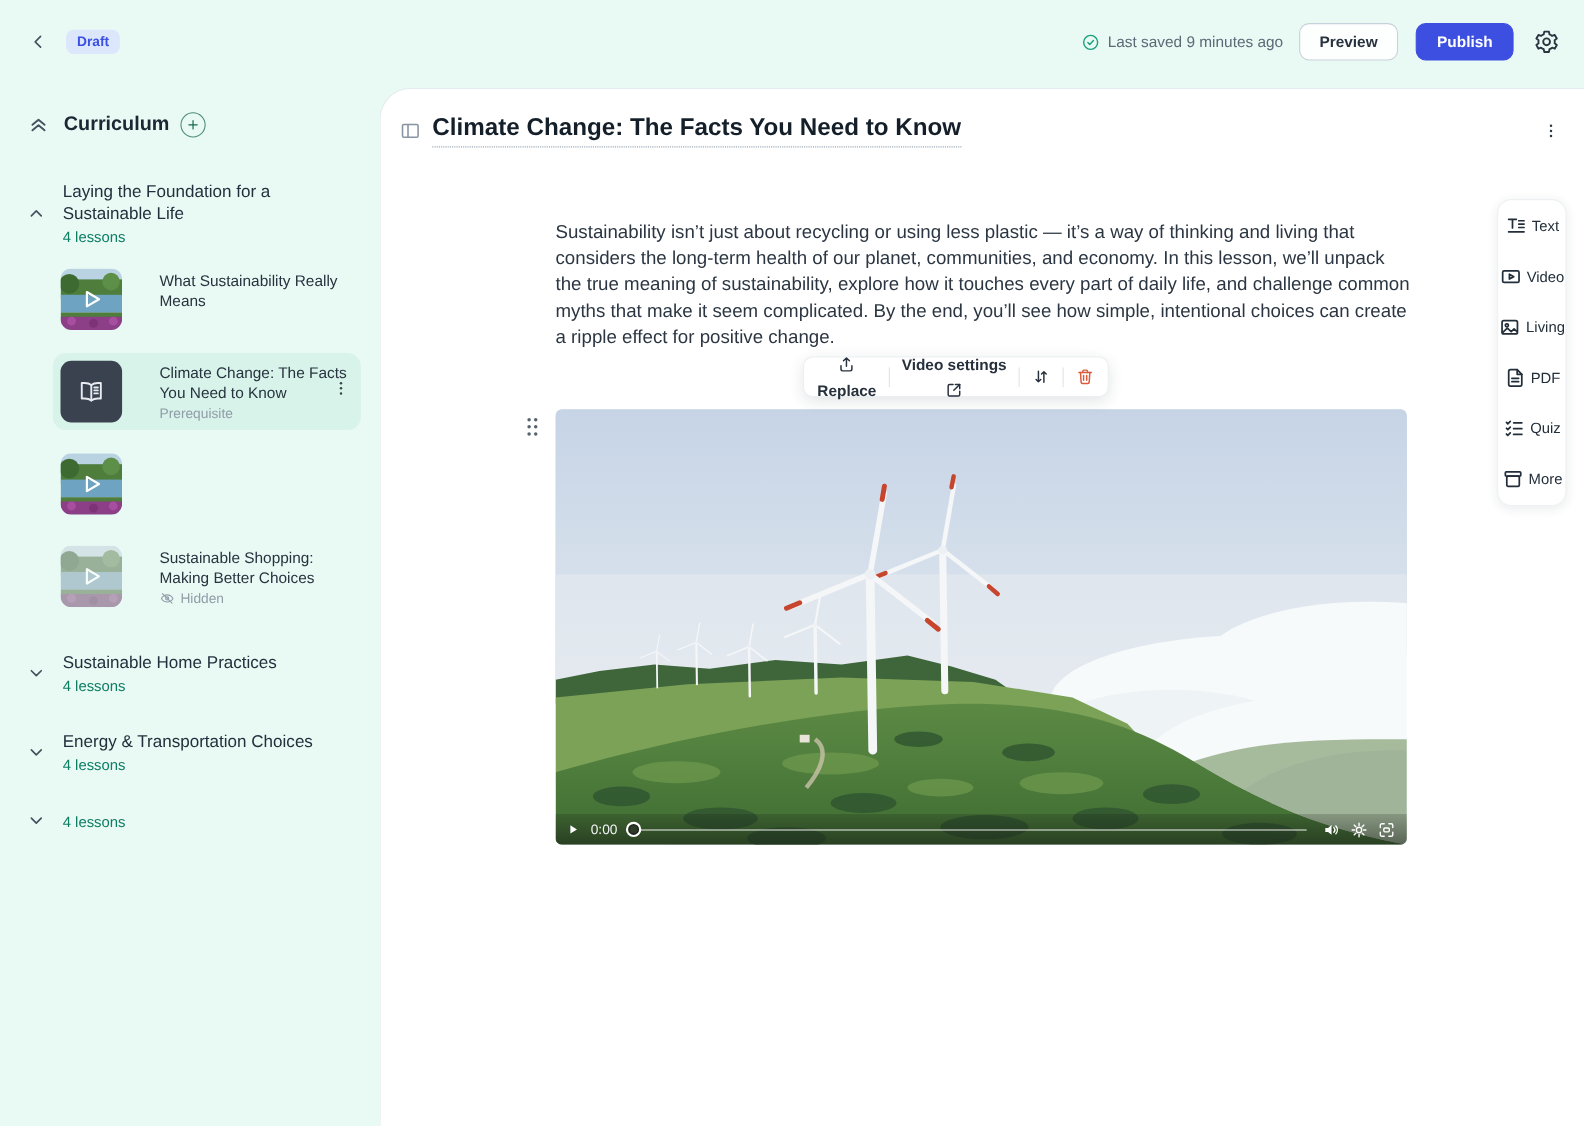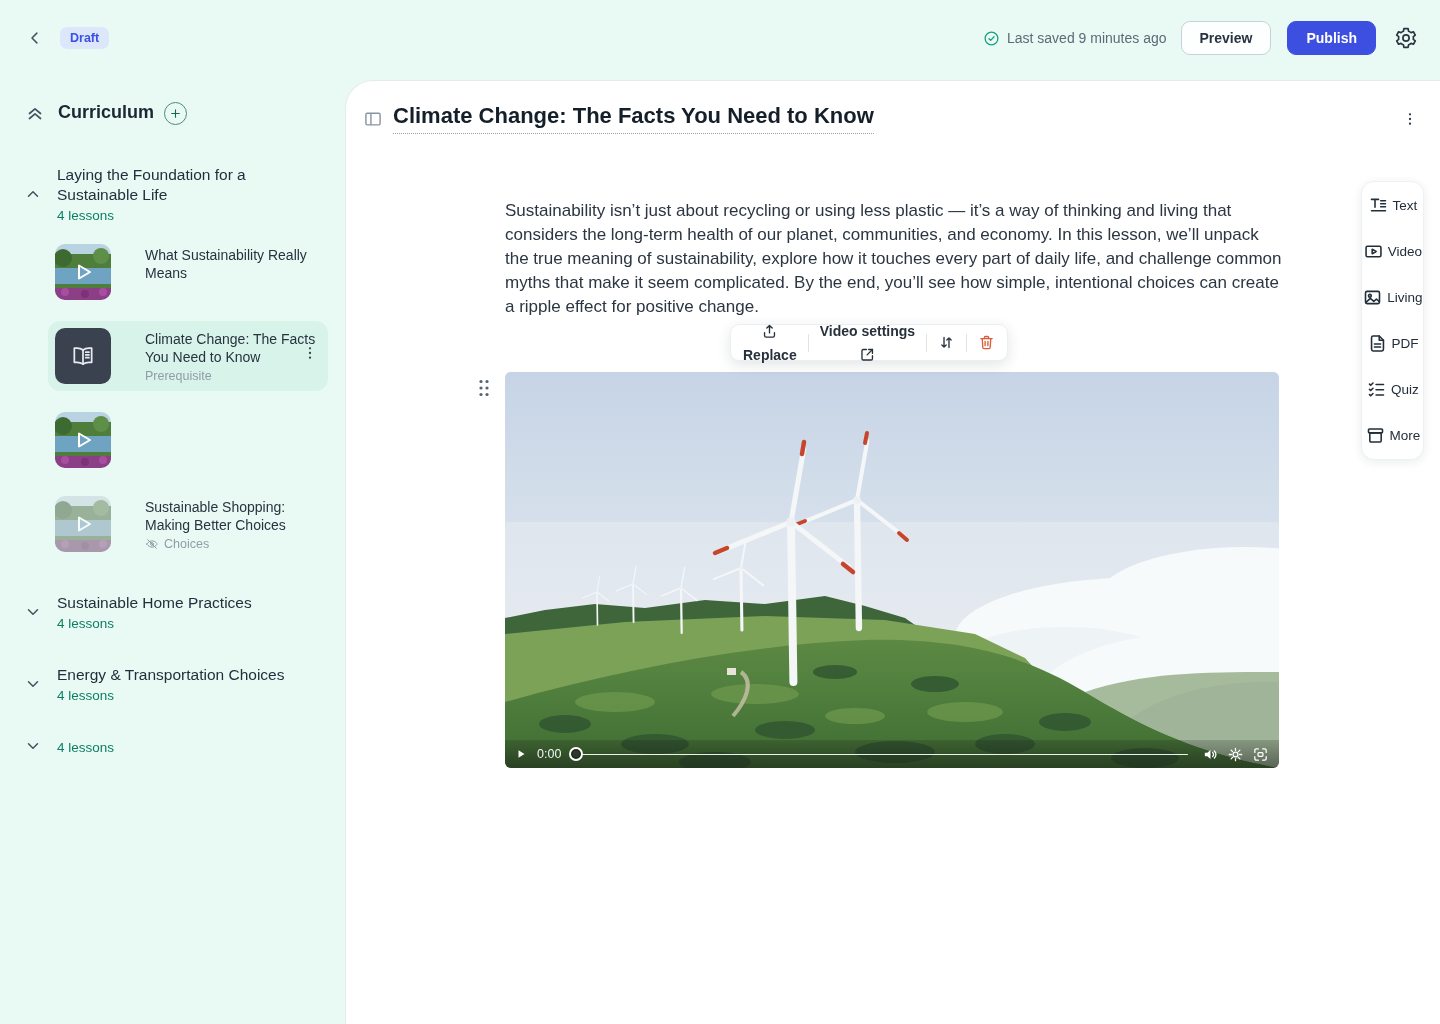--- a/index.html
+++ b/index.html
@@ -226,21 +226,21 @@
             </div>
         </div>
         <div class="lesson-meta">
           <div class="lesson-title">Sustainable Shopping: Making Better Choices</div>
           <div class="lesson-sub">
             <svg viewBox="0 0 24 24" fill="none" stroke="currentColor" stroke-width="1.7" stroke-linecap="round" stroke-linejoin="round" style="width:14px;height:14px">
                 <path d="M3 12s3.2-5.5 9-5.5S21 12 21 12s-3.2 5.5-9 5.5S3 12 3 12z"></path>
                 <circle cx="12" cy="12" r="2.4"></circle>
                 <path d="M4.5 4.5 19.5 19.5"></path>
               </svg>
-            <span>Choices</span>
+            <span>Hidden</span>
           </div>
         </div>
       </div>
     </div>
   </div>
 
   <div class="section-row">
     <svg class="section-chevron" viewBox="0 0 24 24" fill="none" stroke="currentColor" stroke-width="2" stroke-linecap="round" stroke-linejoin="round">
         <path d="m6 9 6 6 6-6"></path>
       </svg>

